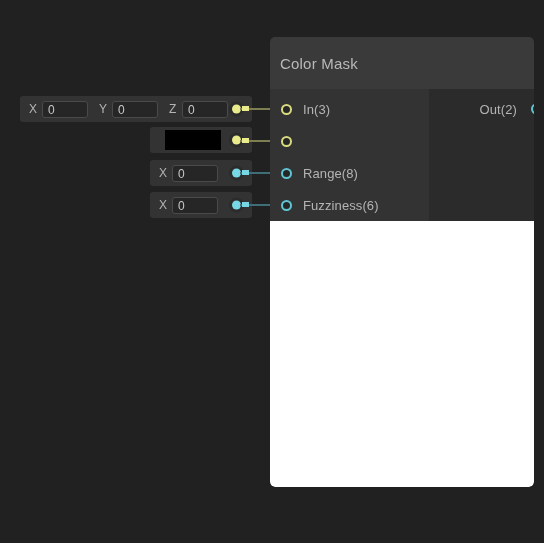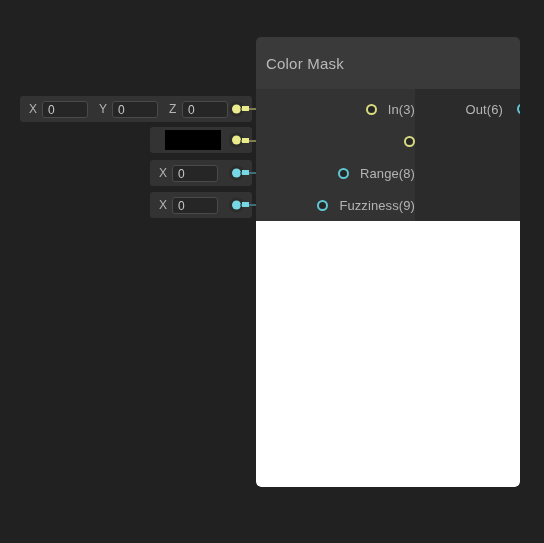--- a/index.html
+++ b/index.html
@@ -118,21 +118,21 @@
     position: absolute;
     width: 7px;
     height: 5px;
   }
   .wire-nub.yellow { background: #e9eb8c; }
   .wire-nub.cyan   { background: #77d7e4; }
 
   
   .node {
     position: absolute;
-    left: 256px;
+    left: 270px;
     top: 37px;
     width: 264px;
     border-radius: 5px;
     overflow: hidden;
   }
   .node-title {
     background: #3a3a3a;
     height: 52px;
     display: flex;
     align-items: center;
@@ -160,21 +160,20 @@
     flex: 1 1 auto;
     background: #2b2b2b;
     padding-top: 4px;
     box-sizing: border-box;
   }
   .port-row {
     height: 32px;
     display: flex;
     align-items: center;
     position: relative;
-    justify-content: flex-end;
   }
   .port-row.out {
     justify-content: flex-end;
     padding-right: 6px;
   }
   .port-circle {
     width: 11px;
     height: 11px;
     border-radius: 50%;
     background: #262626;
@@ -268,27 +267,27 @@
         </div>
         <div class="port-row">
           <span class="port-circle yellow"></span>
         </div>
         <div class="port-row">
           <span class="port-circle cyan"></span>
           <span class="port-label">Range(8)</span>
         </div>
         <div class="port-row">
           <span class="port-circle cyan"></span>
-          <span class="port-label">Fuzziness(9)</span>
+          <span class="port-label">Fuzziness(6)</span>
         </div>
       </div>
 
       <div class="node-outputs">
         <div class="port-row out">
-          <span class="port-label out-label">Out(6)</span>
+          <span class="port-label out-label">Out(2)</span>
           <span class="port-circle cyan out-port-circle"></span>
         </div>
       </div>
 
     </div>
 
     <div class="node-preview"></div>
 
   </div>
 

